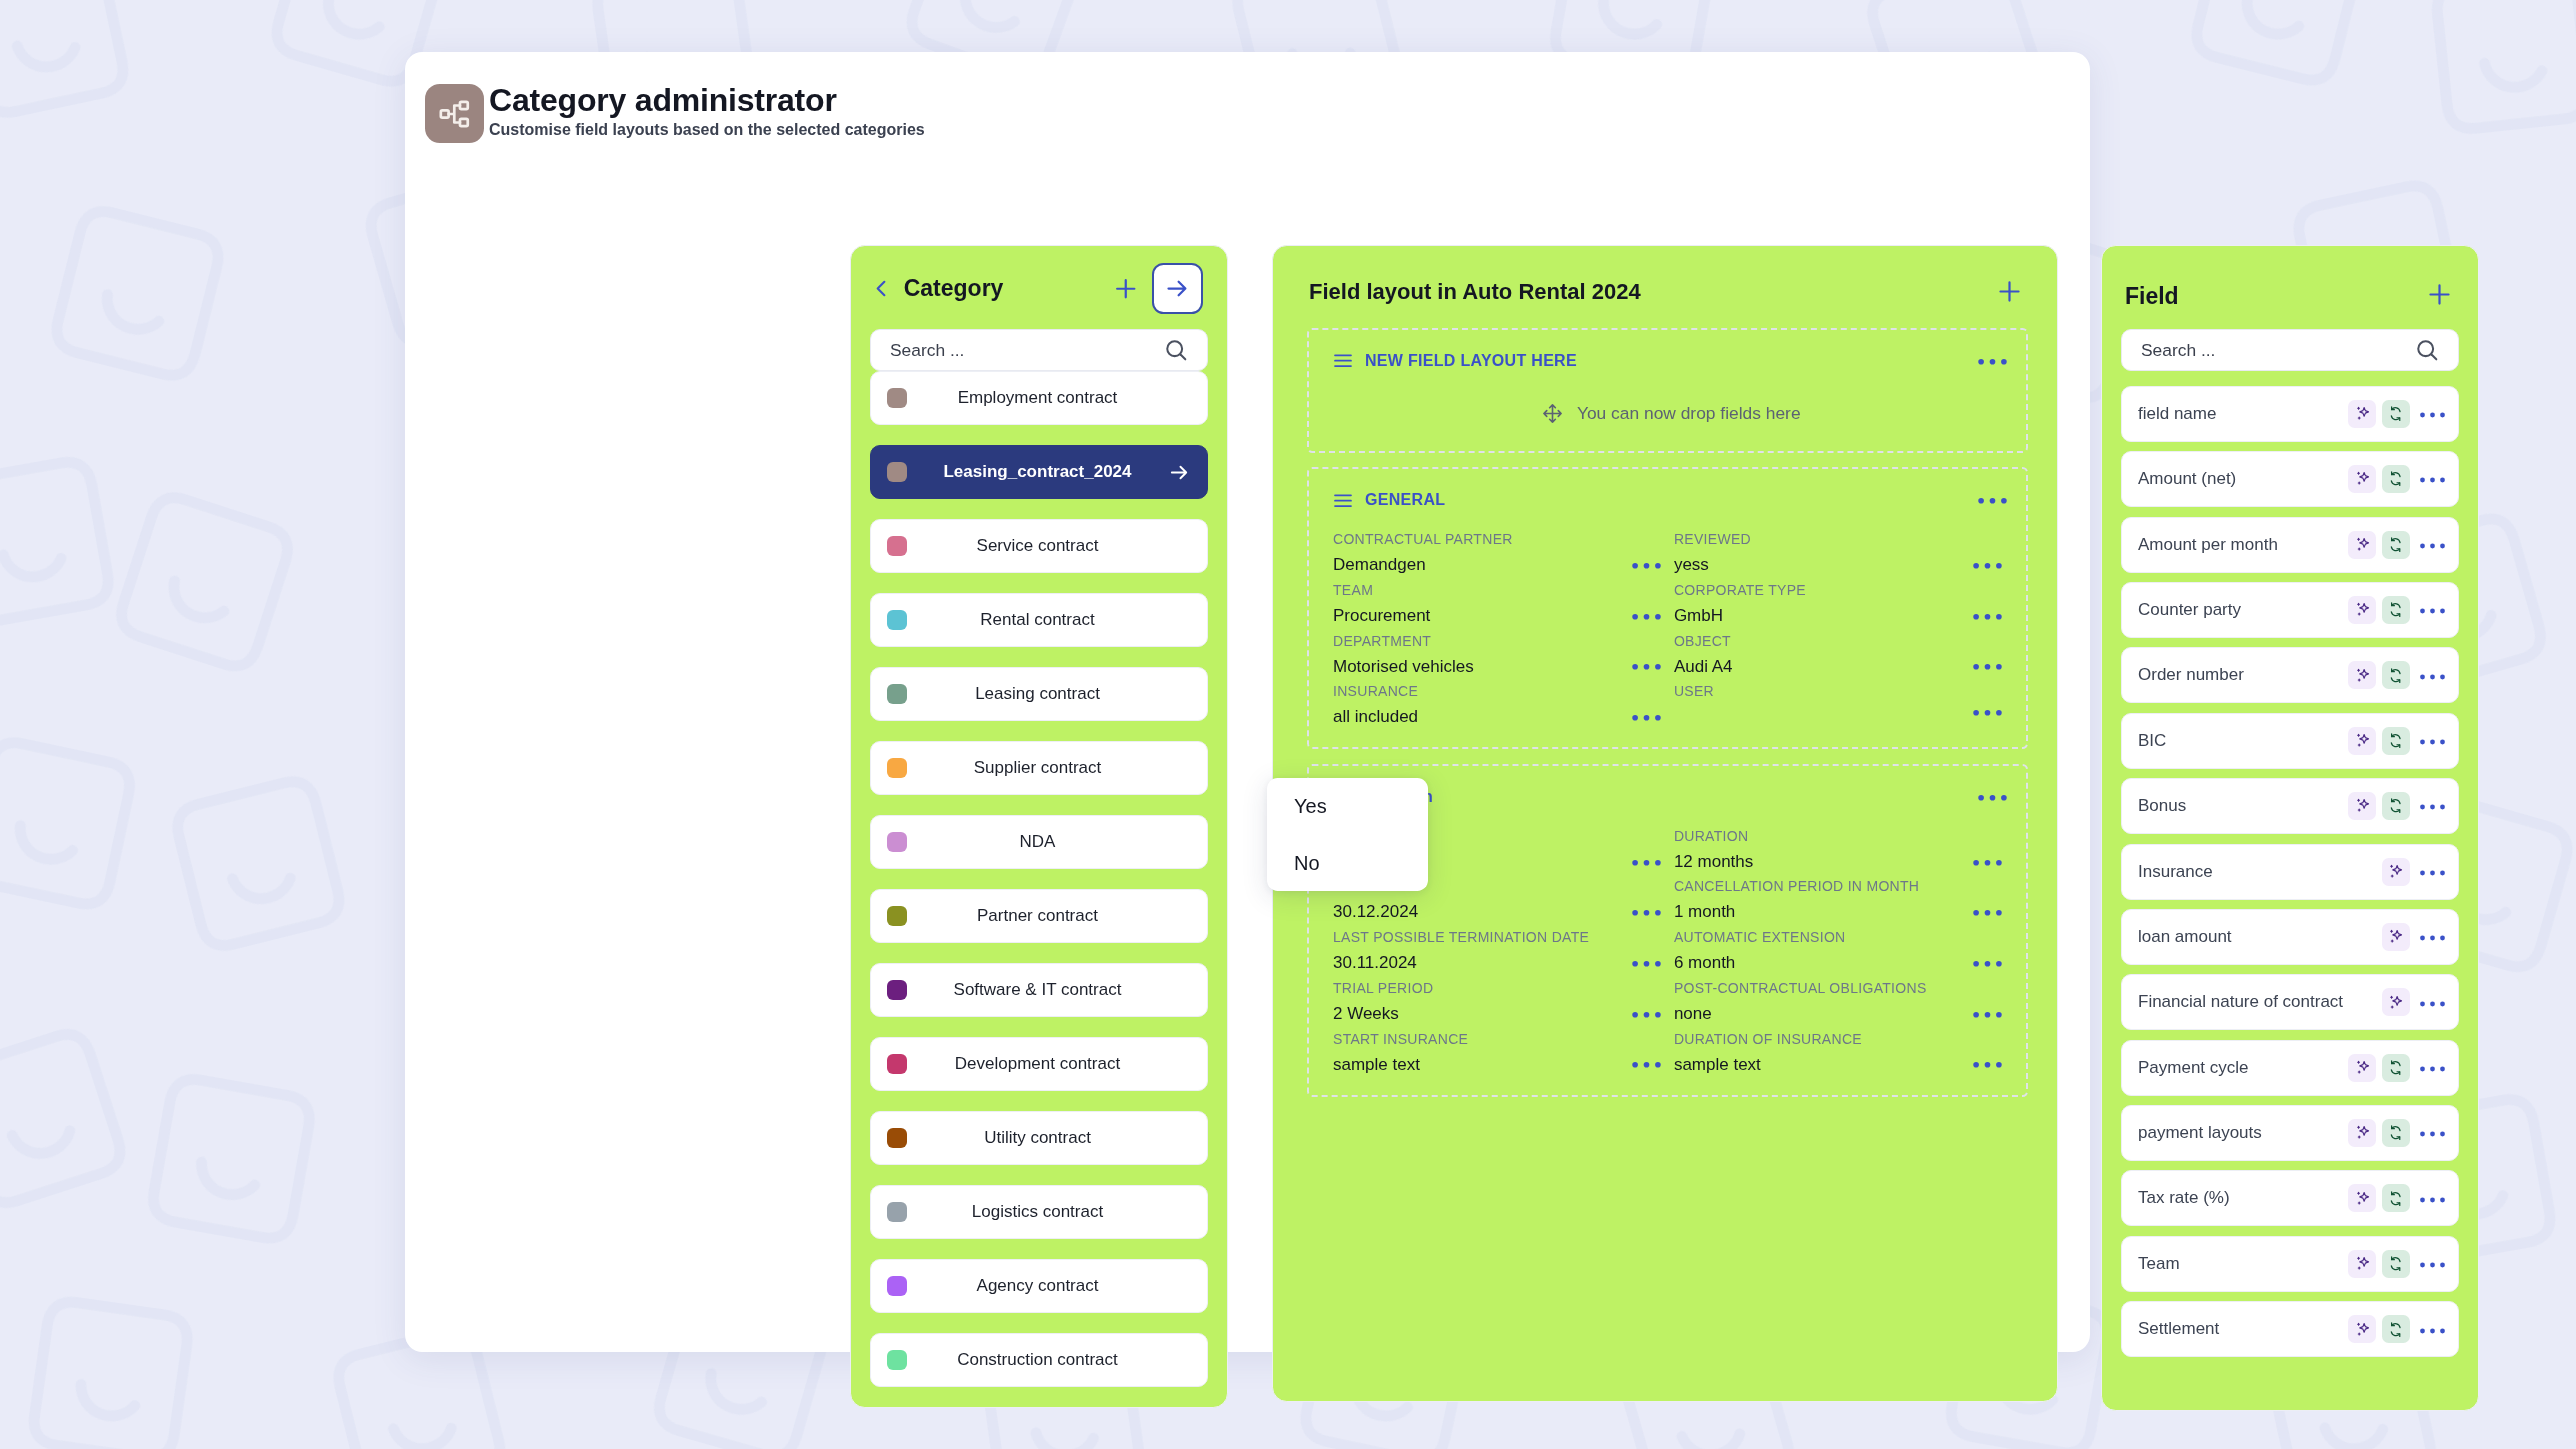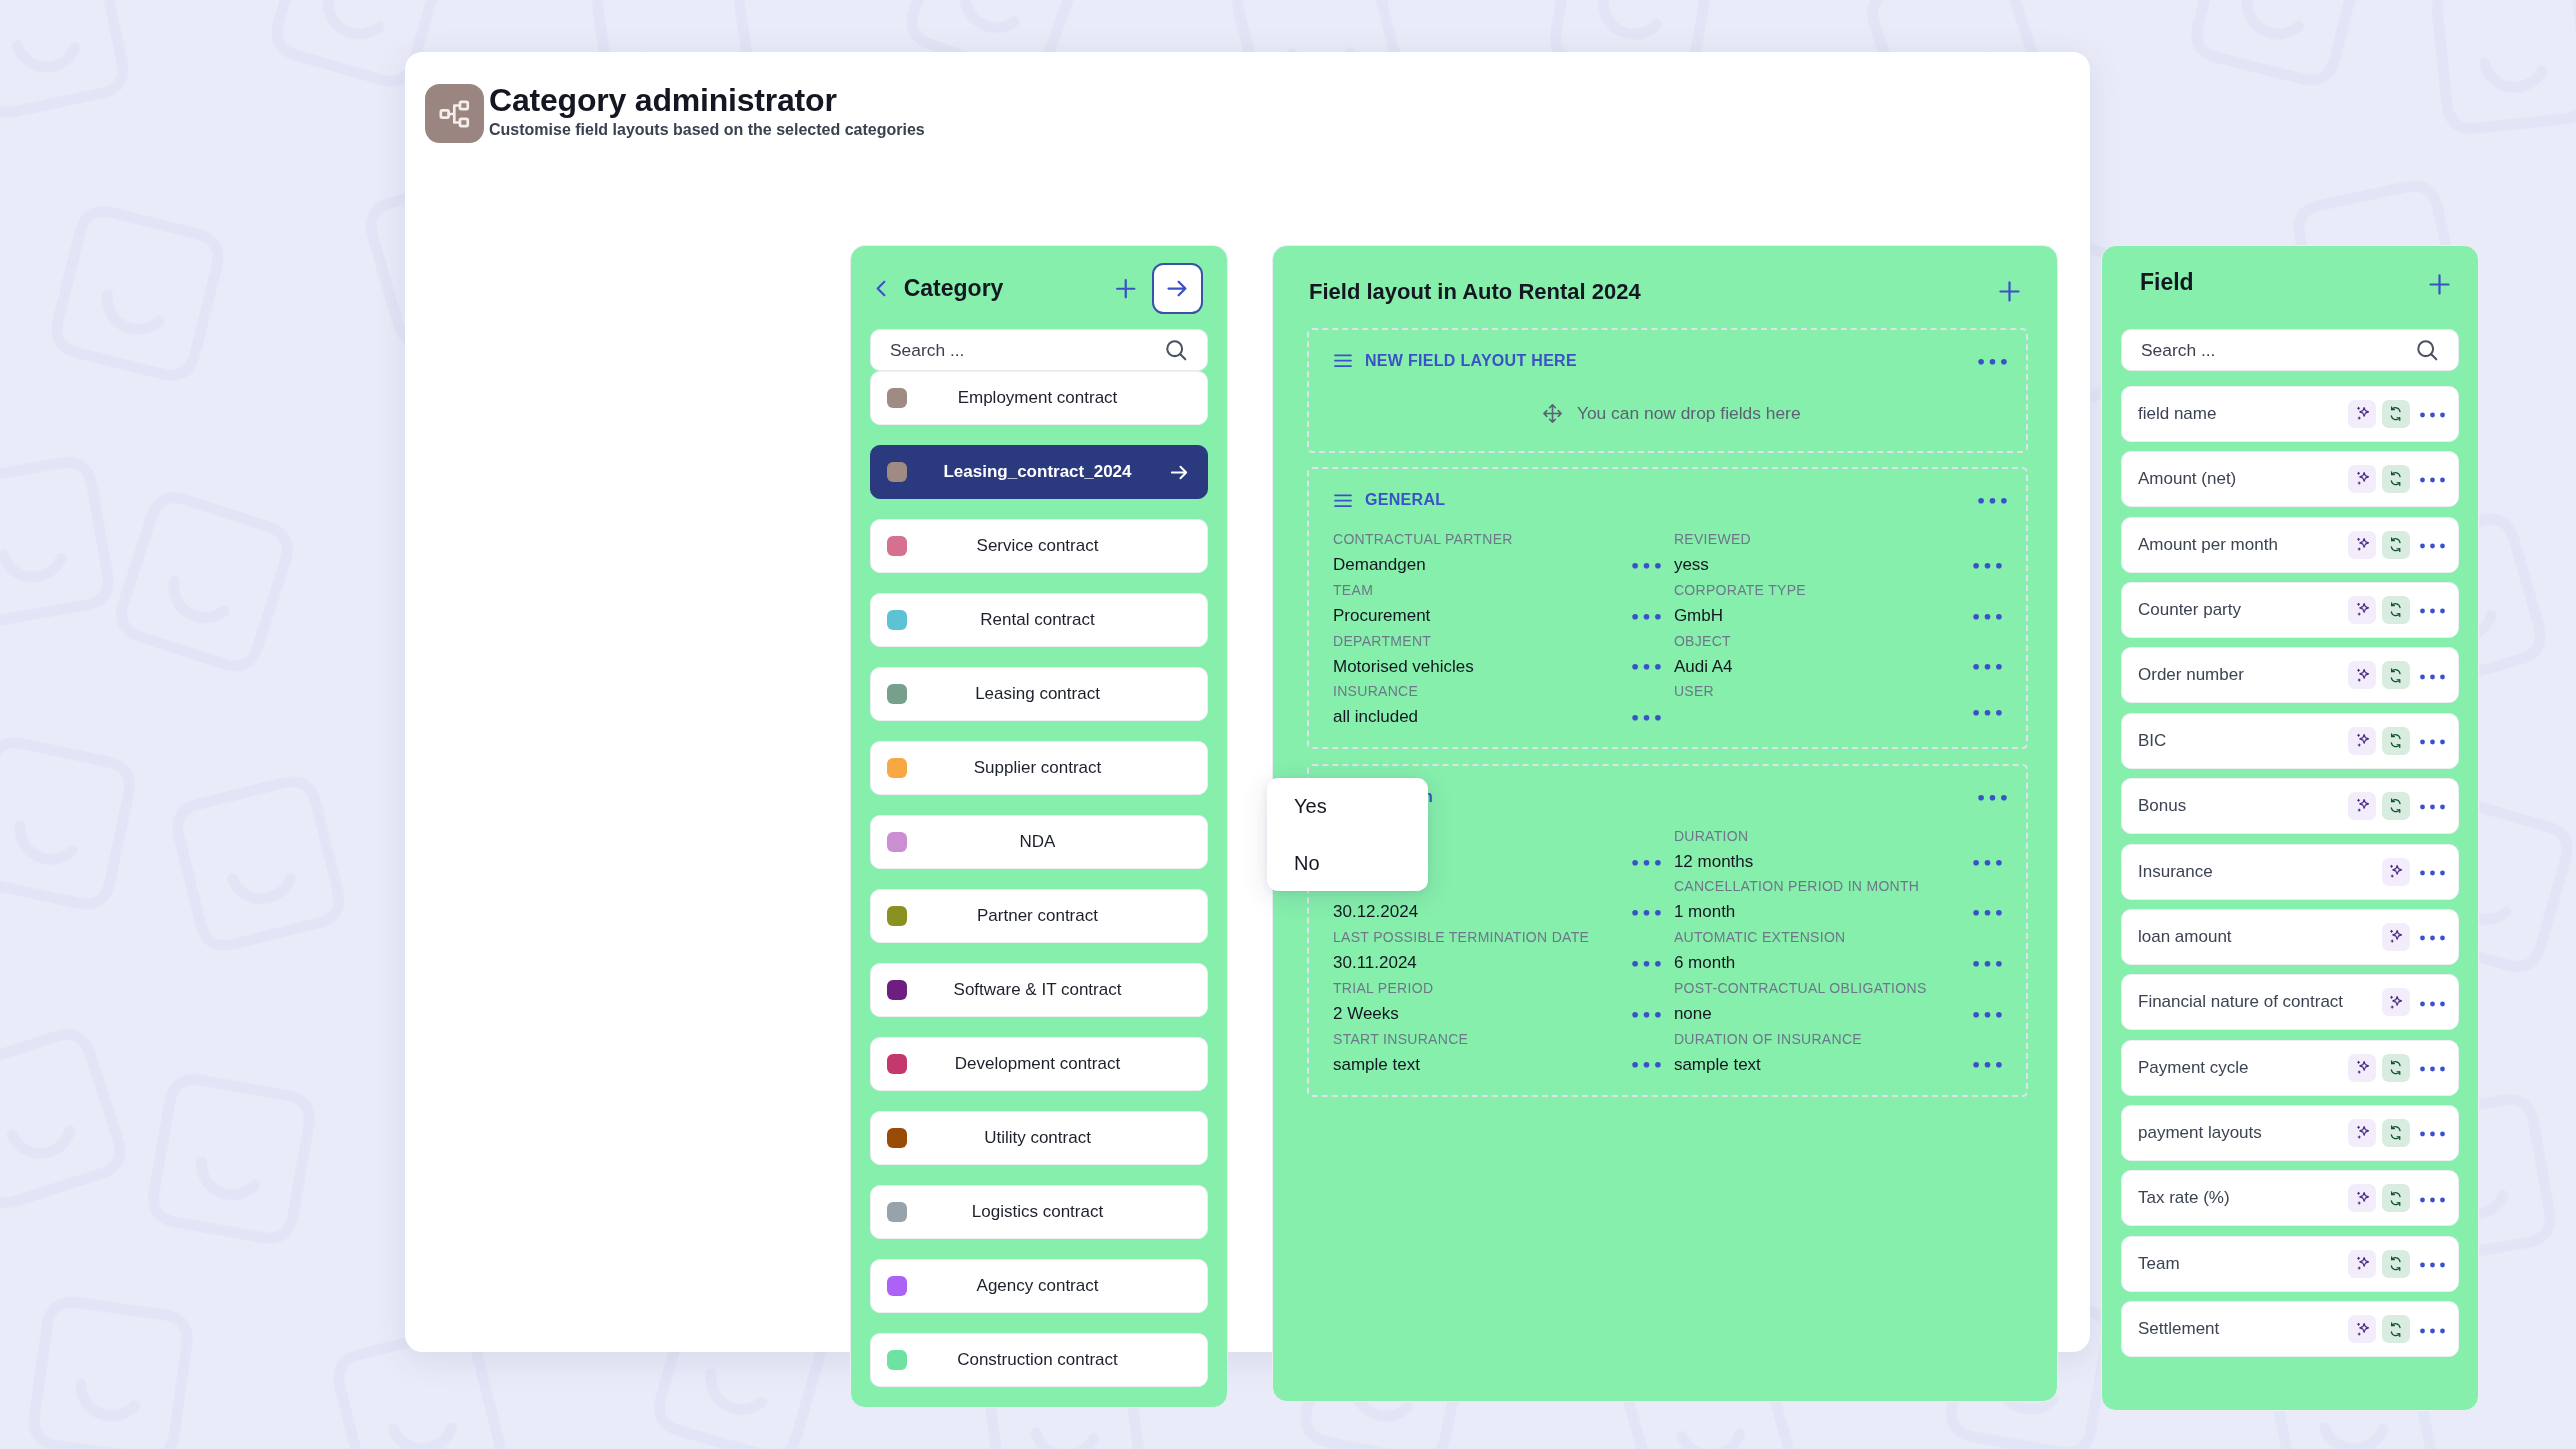--- a/index.html
+++ b/index.html
@@ -33,21 +33,21 @@
     background: #9b8580;
     display: flex; align-items: center; justify-content: center;
     flex: none;
   }
   #page-title { font-size: 32px; font-weight: bold; color: #141722; letter-spacing: -0.2px; line-height: 1.05; }
   #page-subtitle { font-size: 16px; color: #3b4150; margin-top: 3px; font-weight: 700; }
 
   
   .panel {
     position: absolute;
-    background: #86efac;
+    background: #bef264;
     border: 1.3px solid #eceef5;
     border-radius: 14.8px;
     overflow: hidden;
   }
 
   
   #category-panel { left: 445px; top: 193px; width: 378px; height: 1163px; z-index: 3; }
   #category-head { display: flex; align-items: center; padding: 21.5px 24px 0 19px; height: 64px; }
   #cat-back-icon { width: 23px; height: 23px; flex: none; cursor: pointer; }
   #cat-title { font-size: 23px; font-weight: bold; color: #141722; margin-left: 10.7px; flex: 1; }
@@ -105,21 +105,21 @@
 
   .field-grid { display: grid; grid-template-columns: 1fr 1fr; column-gap: 6.7px; row-gap: 6.7px; margin-top: 17.4px; }
   .fg-cell { padding-right: 5.4px; }
   .fg-label { font-size: 14px; color: #6d7789; letter-spacing: 0.3px; text-transform: uppercase; margin-bottom: 8px; }
   .fg-valrow { display: flex; align-items: center; }
   .fg-value { font-size: 17px; color: #141722; flex: 1; }
   .fg-valrow .dots { margin-left: 6.7px; }
 
   
   #field-panel { left: 1696px; top: 193px; width: 378px; height: 1166px; z-index: 3; }
-  #field-head { display: flex; align-items: flex-start; padding: 23px 23px 0 38px; height: 64px; }
+  #field-head { display: flex; align-items: flex-end; padding: 23px 23px 0 23px; height: 64px; }
   #field-title { font-size: 23px; font-weight: bold; color: #141722; flex: 1; }
   #field-plus { width: 31px; height: 31px; cursor: pointer; flex: none; }
 
   #field-list { margin-top: 14.8px; padding: 0 19px; display: flex; flex-direction: column; gap: 9.4px; }
   .fld-item {
     height: 56px; border: 1.3px solid #edeff5; border-radius: 10px;
     display: flex; align-items: center; padding: 0 12px 0 16px; background: #fff; cursor: pointer; flex: none;
   }
   .fld-name { flex: 1; font-size: 17px; color: #3c4352; }
   .badge { width: 28px; height: 28px; border-radius: 6.7px; display: flex; align-items: center; justify-content: center; flex: none; margin-left: 5.4px; cursor: pointer; }

